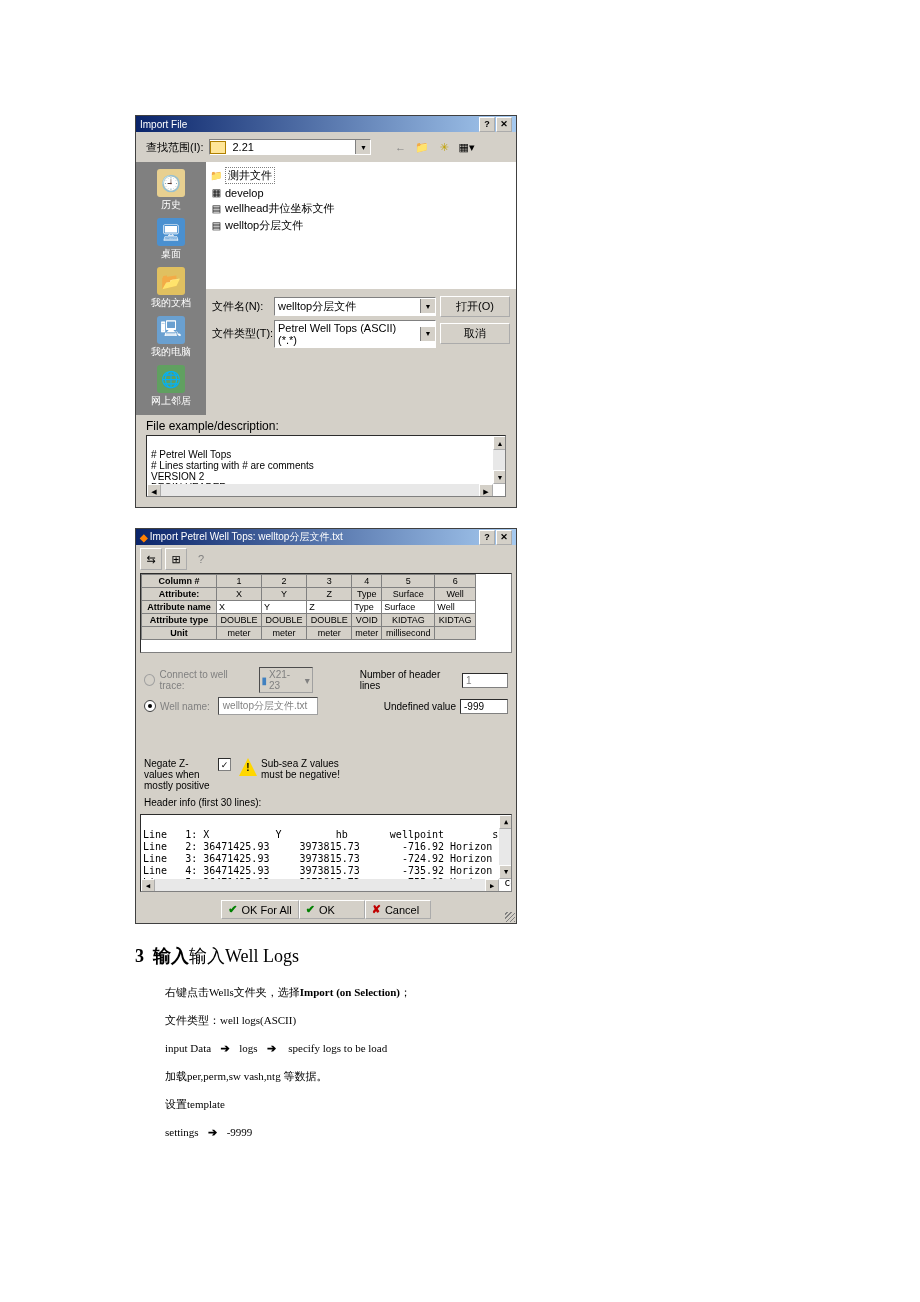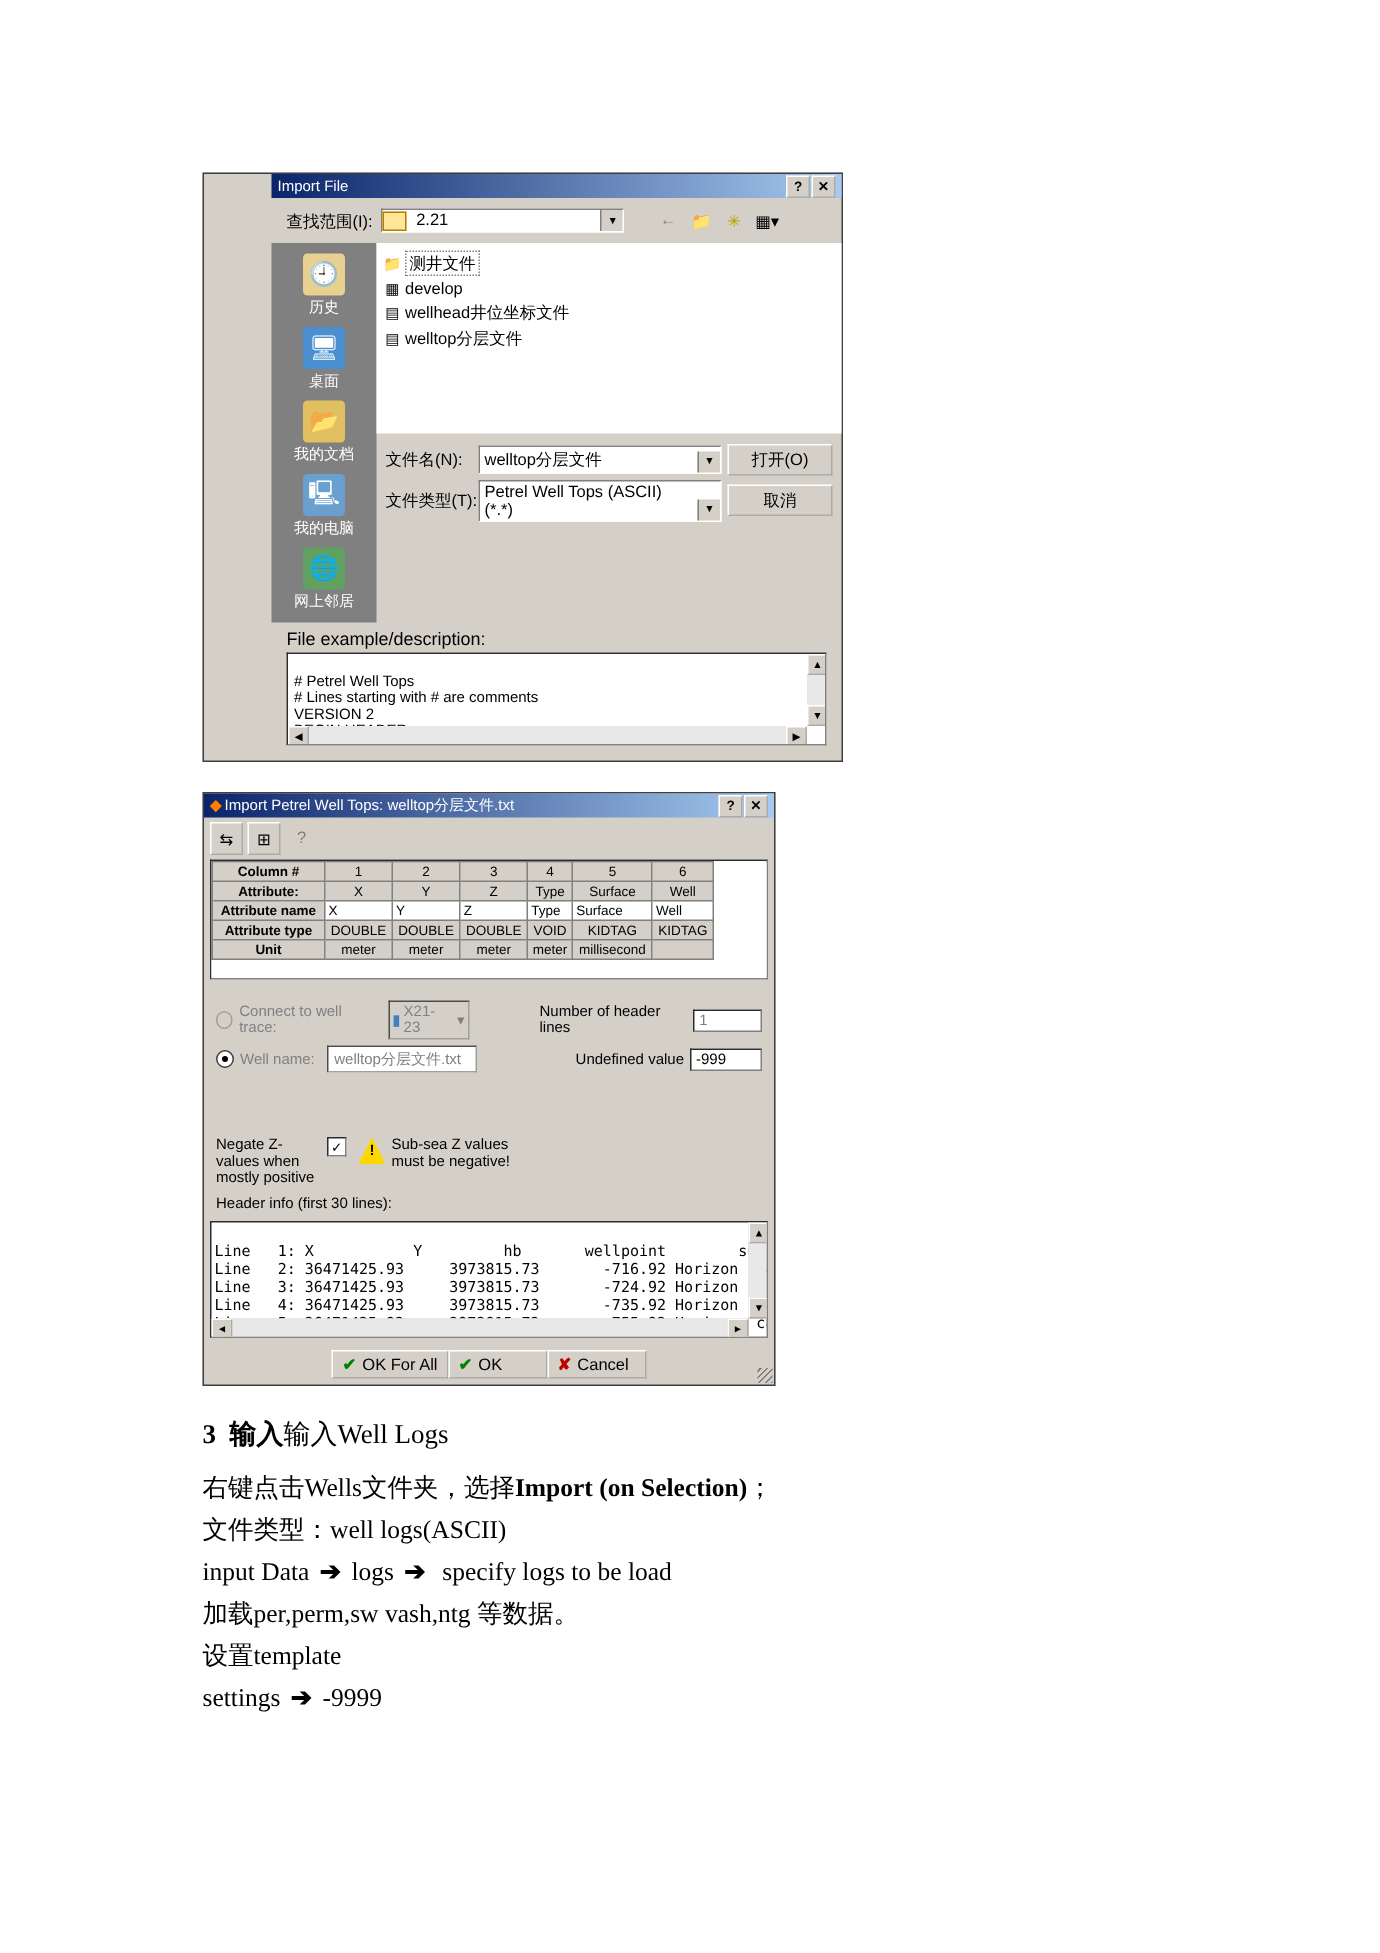--- a/index.html
+++ b/index.html
@@ -45,21 +45,21 @@
   }
   
   .file-top {
     display: flex;
     align-items: center;
     padding: 6px 10px;
   }
   .file-top .lbl { margin-right: 6px; }
   .dropdown {
     display: flex;
-    align-items: flex-end;
+    align-items: center;
     background: #fff;
     border: 1px solid #808080;
     border-right-color: #fff;
     border-bottom-color: #fff;
   }
   .dropdown-text { flex: 1; padding: 1px 3px; }
   .dropdown-btn {
     width: 14px; height: 14px;
     background: #d4d0c8;
     border-left: 1px solid #808080;
@@ -283,36 +283,37 @@
   }
 
   .section-title {
     font-size: 18px;
     font-family: "SimSun", serif;
     margin: 18px 0 10px 0;
   }
   .section-title b { font-family: "Times New Roman", serif; }
   .instructions {
     font-family: "SimSun", "Times New Roman", serif;
-    font-size: 17px;
+    font-size: 11px;
     line-height: 28px;
+    margin-left: 30px;
   }
   .arrow {
     display: inline-block;
     width: 28px;
     text-align: center;
     font-weight: bold;
   }
 </style>
 </head>
 <body>
 
 <div class="page">
 
-  <div class="dlg" style="width:380px;padding-left:45px;">
+  <div class="dlg" style="width:380px;">
     <div class="titlebar">
       <span class="title">Import File</span>
       <span class="wbtn">?</span>
       <span class="wbtn">✕</span>
     </div>
     <div class="file-top">
       <span class="lbl">查找范围(I):</span>
       <div class="dropdown" style="width:160px;">
         <span class="folder-icon"></span>
         <span class="dropdown-text">2.21</span>

